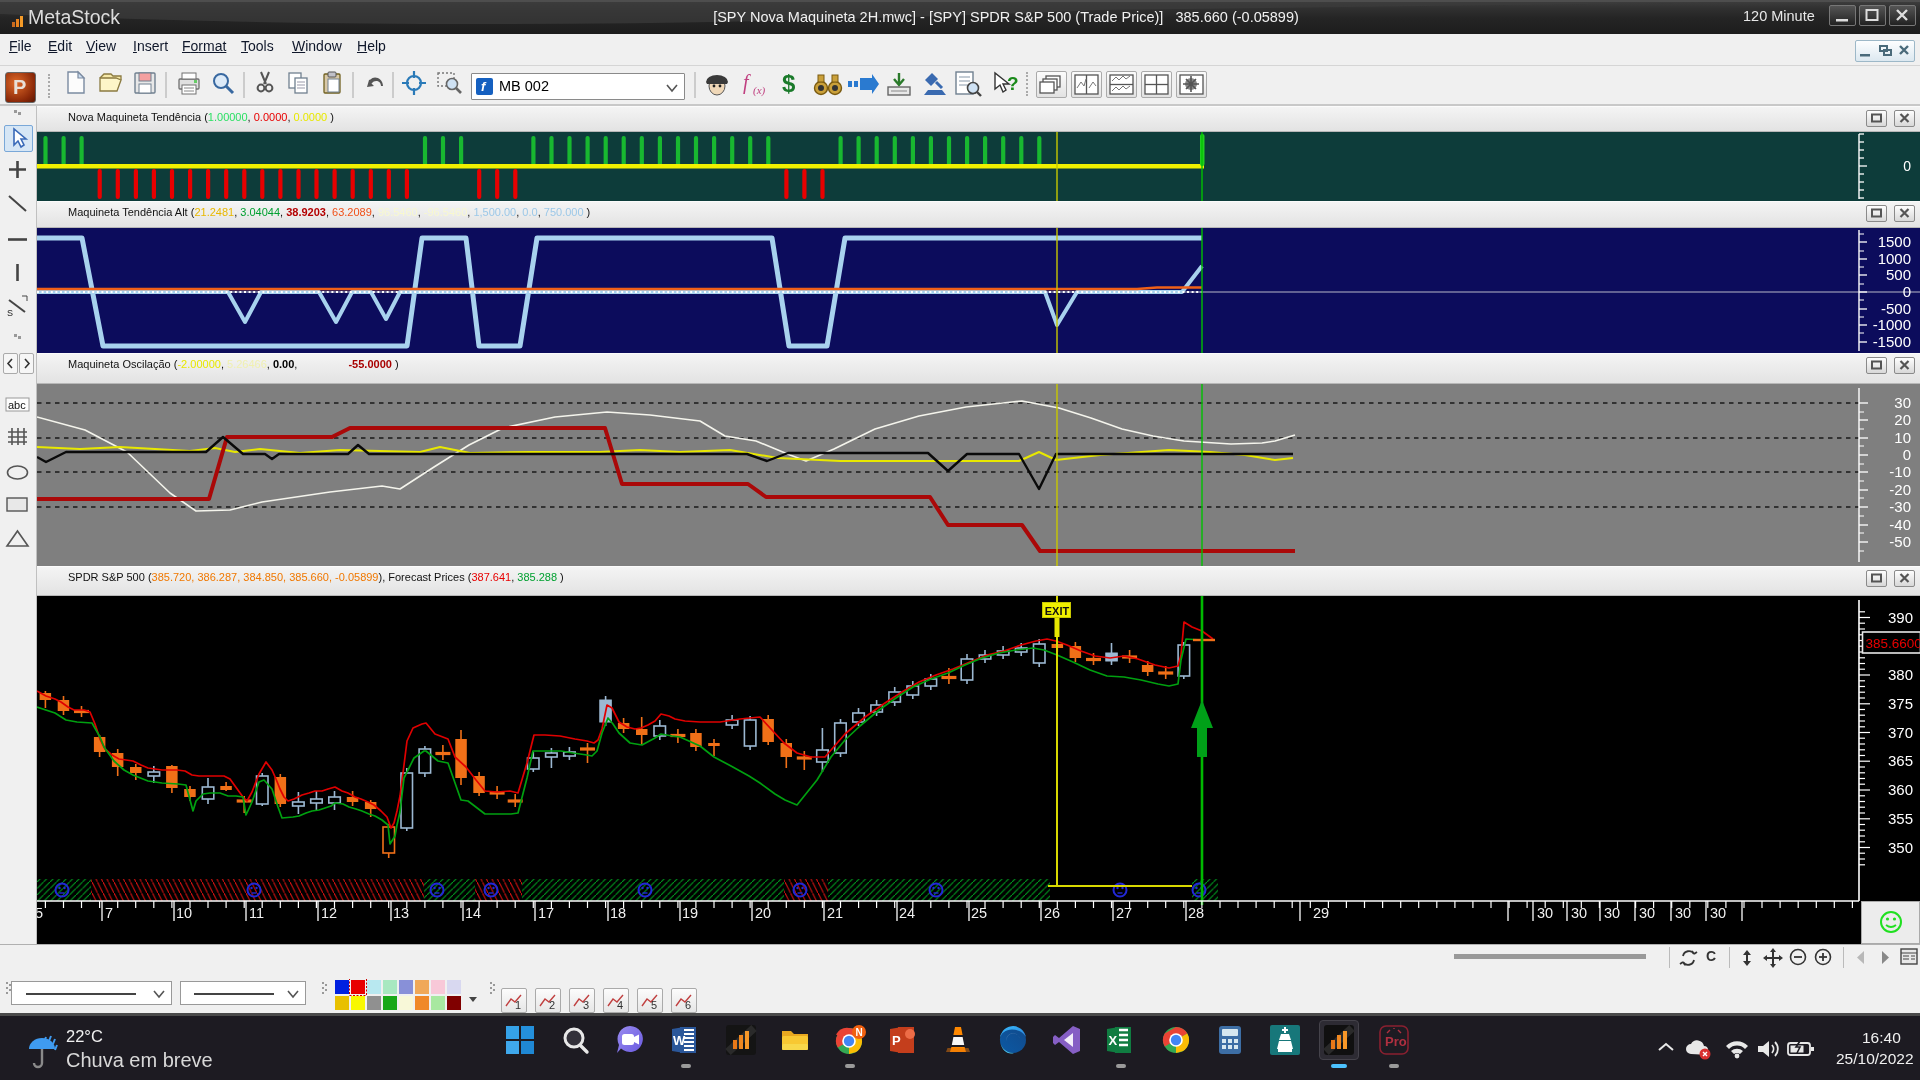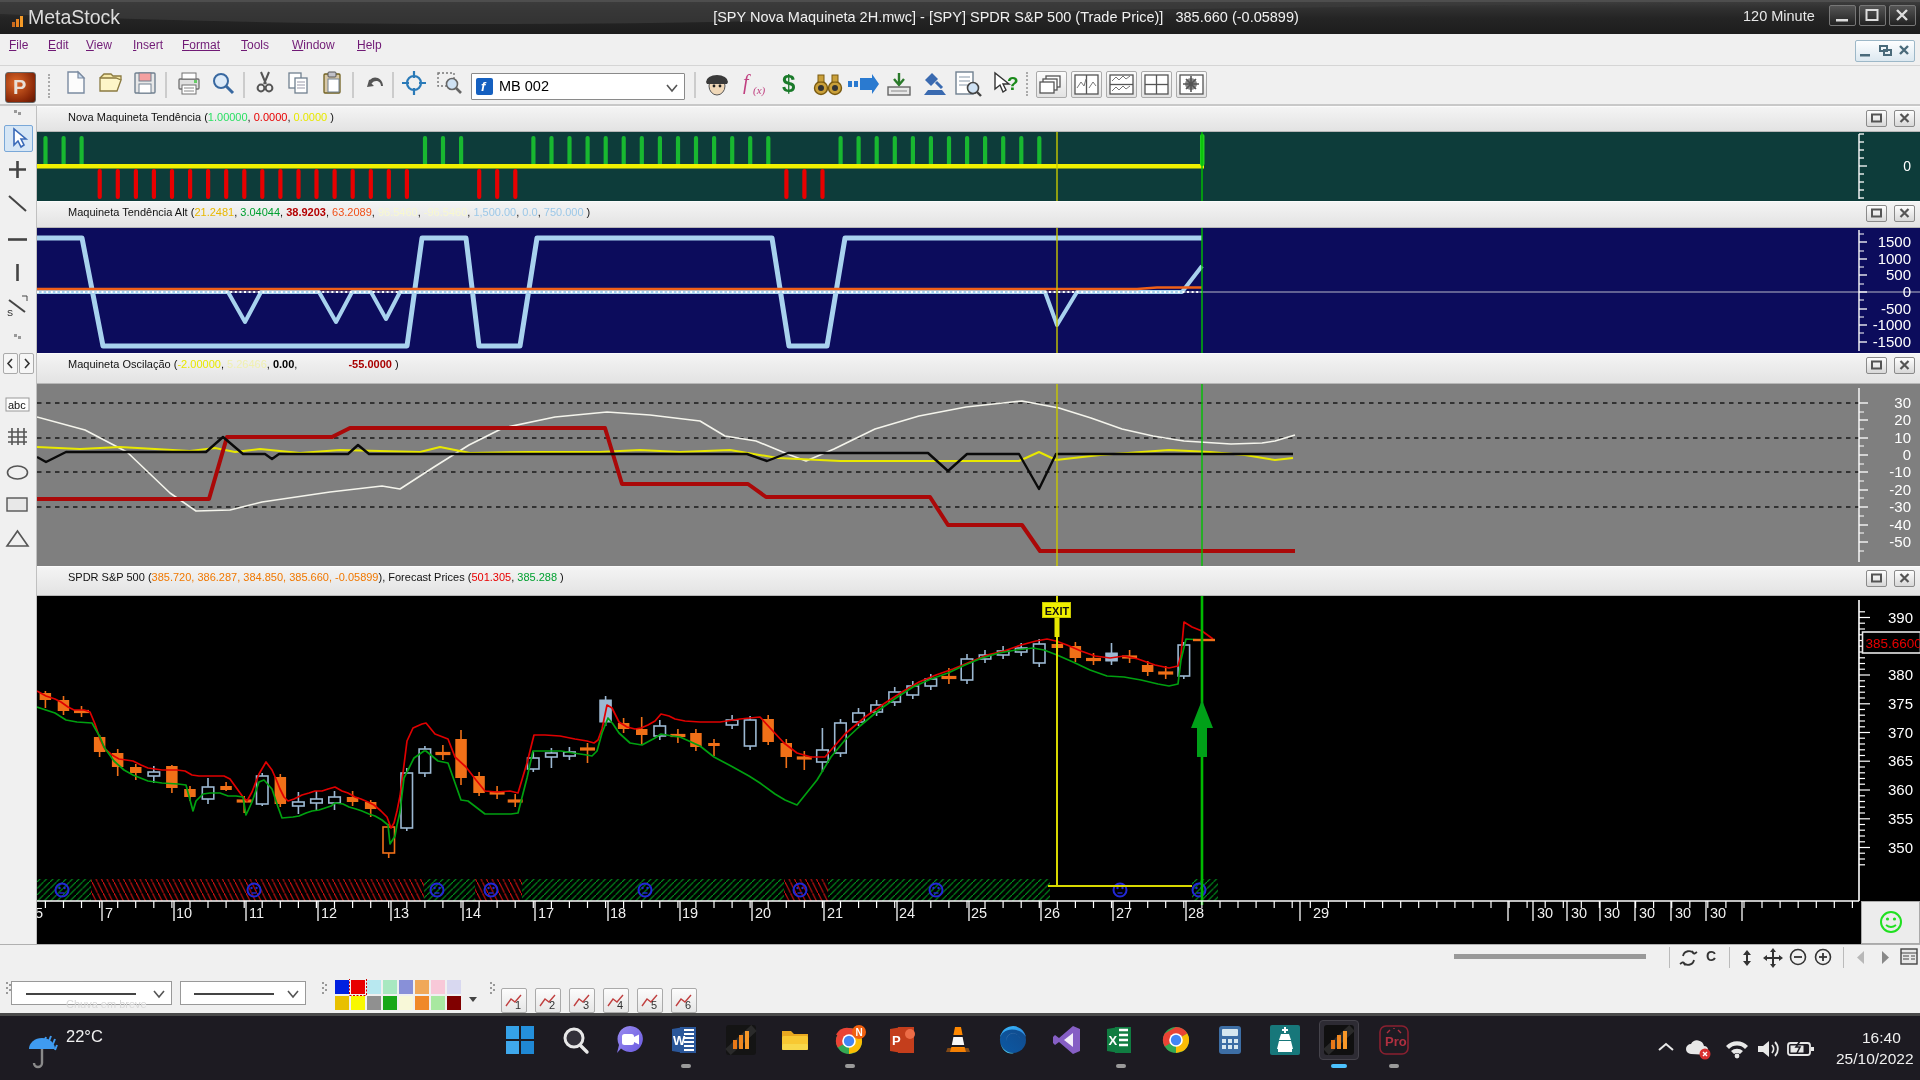--- a/index.html
+++ b/index.html
@@ -4,21 +4,21 @@
 html,body{width:1920px;height:1080px;overflow:hidden;background:#000;
  font-family:"Liberation Sans",sans-serif;}
 .abs{position:absolute;}
 #page{position:relative;width:1920px;height:1080px;background:#f0f0f0;}
 .hdr{position:absolute;left:37px;width:1883px;background:linear-gradient(#f4f4f4,#e3e3e3);
  border-top:1px solid #fbfbfb;border-bottom:1px solid #b7b7b7;
  font-size:11px;color:#111;}
 .hdr .t{position:absolute;left:31px;top:4px;white-space:pre;}
 .hbtn{position:absolute;top:3px;width:21px;height:17px;background:linear-gradient(#fefefe,#d8d8d8);
  border:1px solid #8a8a8a;border-radius:2px;color:#555;text-align:center;}
-.menu-it{font-size:12px;color:#701a75;}
+.menu-it{font-size:14px;color:#0f172a;}
 .u{text-decoration:underline;}
 </style></head><body>
 <div id="page">
 <div class="abs" style="left:0;top:0;width:1920px;height:34px;
 background:linear-gradient(#404040 0%,#303030 25%,#242424 55%,#1d1d1d 100%);">
 <svg class="abs" style="left:0;top:0" width="1920" height="34">
  <path d="M0,14 Q500,36 1100,10 L1920,0 L0,0 Z" fill="#3c3c3c" opacity="0.7"></path>
  <rect x="0" y="0" width="1920" height="2" fill="#555" opacity="0.7"></rect>
 </svg>
 <svg class="abs" style="left:12px;top:14px" width="14" height="14">
@@ -278,21 +278,21 @@
 <div class="hdr" style="top:353px;height:31px;">
       <div class="t">Maquineta Oscilação (<span style="color:#e8e800;">-2.00000</span>, <span style="color:#f0f0b0;">5.26466</span>, <span style="color:#000;font-weight:bold;">0.00</span>, <span style="color:#a80000;font-weight:bold;margin-left:48px;">-55.0000</span> )</div>
       <div class="hbtn" style="left:1829px;top:3px;"><svg width="19" height="15">
           <rect x="5" y="3.5" width="9" height="7" fill="none" stroke="#555" stroke-width="2"></rect>
         </svg></div>
       <div class="hbtn" style="left:1857px;top:3px;"><svg width="19" height="15">
           <path d="M5.5,3 L13.5,11 M13.5,3 L5.5,11" stroke="#555" stroke-width="2.2"></path>
         </svg></div>
     </div>
 <div class="hdr" style="top:566px;height:30px;">
-      <div class="t">SPDR S&amp;P 500 (<span style="color:#f07800;">385.720, 386.287, 384.850, 385.660, -0.05899</span>), Forecast Prices (<span style="color:#e80000;">501.305</span>, <span style="color:#00a030;">385.288</span> )</div>
+      <div class="t">SPDR S&amp;P 500 (<span style="color:#f07800;">385.720, 386.287, 384.850, 385.660, -0.05899</span>), Forecast Prices (<span style="color:#e80000;">387.641</span>, <span style="color:#00a030;">385.288</span> )</div>
       <div class="hbtn" style="left:1829px;top:3px;"><svg width="19" height="15">
           <rect x="5" y="3.5" width="9" height="7" fill="none" stroke="#555" stroke-width="2"></rect>
         </svg></div>
       <div class="hbtn" style="left:1857px;top:3px;"><svg width="19" height="15">
           <path d="M5.5,3 L13.5,11 M13.5,3 L5.5,11" stroke="#555" stroke-width="2.2"></path>
         </svg></div>
     </div>
 <svg class="abs" style="left:37px;top:132px" width="1883" height="69">
       <rect width="1883" height="69" fill="#0d3c3a"></rect>
       <rect x="6.4" y="4" width="4.2" height="30" rx="2" fill="#18b830"></rect>
@@ -980,21 +980,21 @@
       </svg></div>
 <div class="abs" style="left:0;top:1013px;width:1920px;height:3px;background:#4a4a4a;"></div>
 <div class="abs" style="left:0;top:1016px;width:1920px;height:64px;background:#1d1b22;"></div>
 <svg class="abs" style="left:26px;top:1033px" width="34" height="36">
 <path d="M3,16 a13,11 0 0 1 26,0 z" fill="#3f9bf0"></path>
 <line x1="16" y1="16" x2="16" y2="30" stroke="#8a8a8a" stroke-width="2.4"></line>
 <path d="M16,30 a4,4 0 0 1 -8,0" fill="none" stroke="#8a8a8a" stroke-width="2.4"></path>
 <path d="M20,4 l-2,5 M25,3 l-2,5 M29,6 l-2,5 M31,12 l-2,5" stroke="#3f9bf0" stroke-width="2"></path>
 </svg>
 <div class="abs" style="left:66px;top:1027px;font-size:16.5px;color:#f0f0f0;">22°C</div>
-<div class="abs" style="left:66px;top:998px;font-size:11px;color:#d8d8d8;">Chuva em breve</div>
+<div class="abs" style="left:66px;top:1049px;font-size:20px;color:#d8d8d8;">Chuva em breve</div>
 <div class="abs" style="left:504px;top:1024px;width:32px;height:32px;"><svg width="32" height="32">
         <rect x="2" y="2" width="13" height="13" fill="#35a2e8"></rect>
         <rect x="17" y="2" width="13" height="13" fill="#2490dc"></rect>
         <rect x="2" y="17" width="13" height="13" fill="#3fa8ec"></rect>
         <rect x="17" y="17" width="13" height="13" fill="#1f88d4"></rect>
       </svg></div>
     <div class="abs" style="left:560px;top:1024px;width:32px;height:32px;"><svg width="32" height="32">
         <circle cx="14" cy="14" r="9" fill="#33313a" stroke="#e8e8e8" stroke-width="3"></circle>
         <line x1="20.5" y1="21.5" x2="27" y2="28" stroke="#e8e8e8" stroke-width="3.4" stroke-linecap="round"></line>
       </svg></div>

